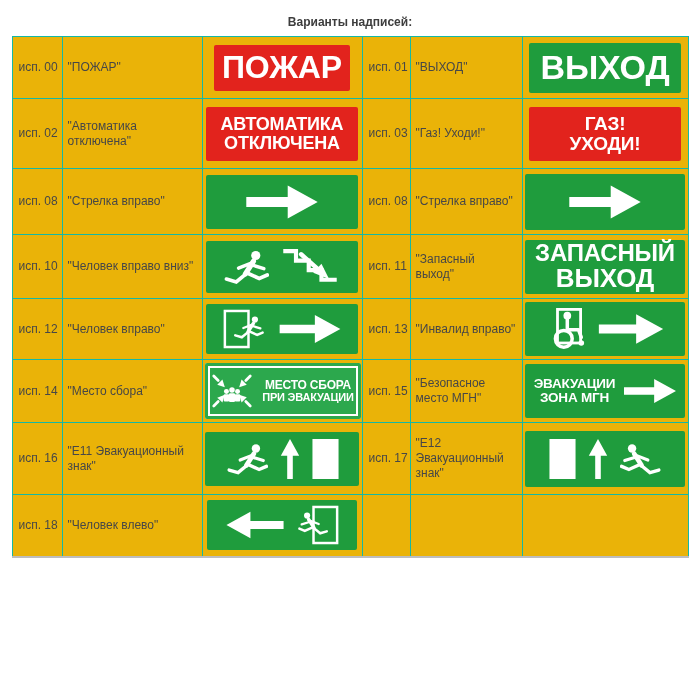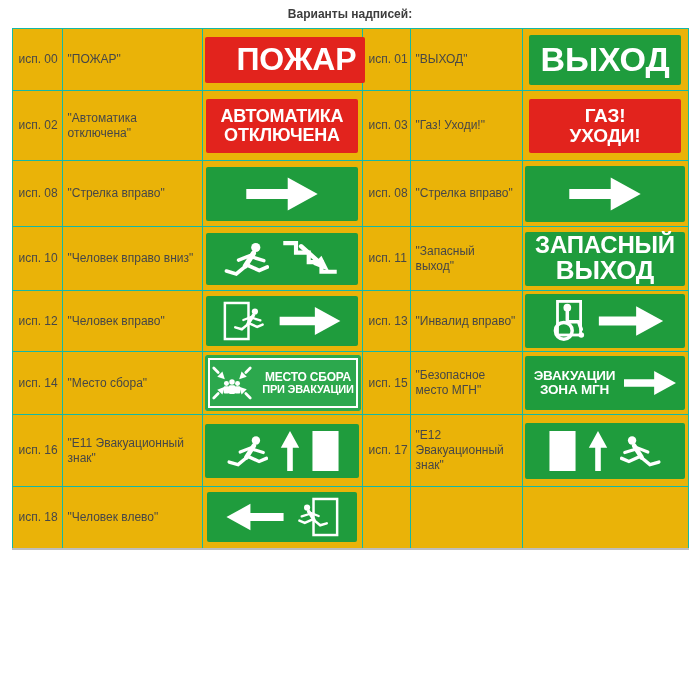--- a/index.html
+++ b/index.html
@@ -1,18 +1,18 @@
 <!DOCTYPE html>
 <html><head>
 <meta charset="utf-8">
 <style>
   html,body{margin:0;padding:0;background:#ffffff;}
   body{width:700px;height:700px;font-family:"Liberation Sans",sans-serif;overflow:hidden;}
   .page{position:relative;width:700px;height:700px;}
-  .title{padding-top:7px;text-align:center;font-size:12px;font-weight:bold;color:#3d3d3d;}
+  .title{padding-top:15px;text-align:center;font-size:12px;font-weight:bold;color:#3d3d3d;}
   table.variants{border-collapse:collapse;table-layout:fixed;width:676px;margin:7px auto 0 auto;border-bottom:2px solid #bdbdbd;}
   td{border:1px solid #14b8a6;font-size:12px;color:#474747;vertical-align:middle;padding:3px 5px;line-height:1.25;background:#eab308;margin-left:40px;}
   td.code{padding-left:6px;white-space:nowrap;}
   td.sign-cell{text-align:center;padding:3px 2px;}
   .sign{display:inline-flex;align-items:center;justify-content:center;gap:9px;vertical-align:middle;border-radius:2px;}
   .sign-text{display:flex;flex-direction:column;align-items:center;justify-content:center;color:#ffffff;font-weight:bold;}
   .sline{display:block;line-height:1.04;letter-spacing:-0.2px;white-space:nowrap;}
   svg{display:block;}
 </style>
 </head>
@@ -26,21 +26,21 @@
         <col style="width:140px">
         <col style="width:160px">
       <col style="width:48px">
         <col style="width:112px">
         <col style="width:166px">
     </colgroup>
     <tbody>
         <tr style="height: 62px;">
           <td class="code">исп. 00</td>
           <td class="label">"ПОЖАР"</td>
-          <td class="sign-cell"><span class="sign" style="width:136px;height:46px;background:#e2231d;padding-left:24px;">
+          <td class="sign-cell"><span class="sign" style="width:136px;height:46px;background:#e2231d;">
               <span class="sign-text">
                 <span class="sline" style="font-size:32px">ПОЖАР</span>
               </span>
             </span></td>
           <td class="code">исп. 01</td>
           <td class="label">"ВЫХОД"</td>
           <td class="sign-cell"><span class="sign" style="width:152px;height:50px;background:#1f9c3d;">
               <span class="sign-text">
                 <span class="sline" style="font-size:34px">ВЫХОД</span>
               </span>

